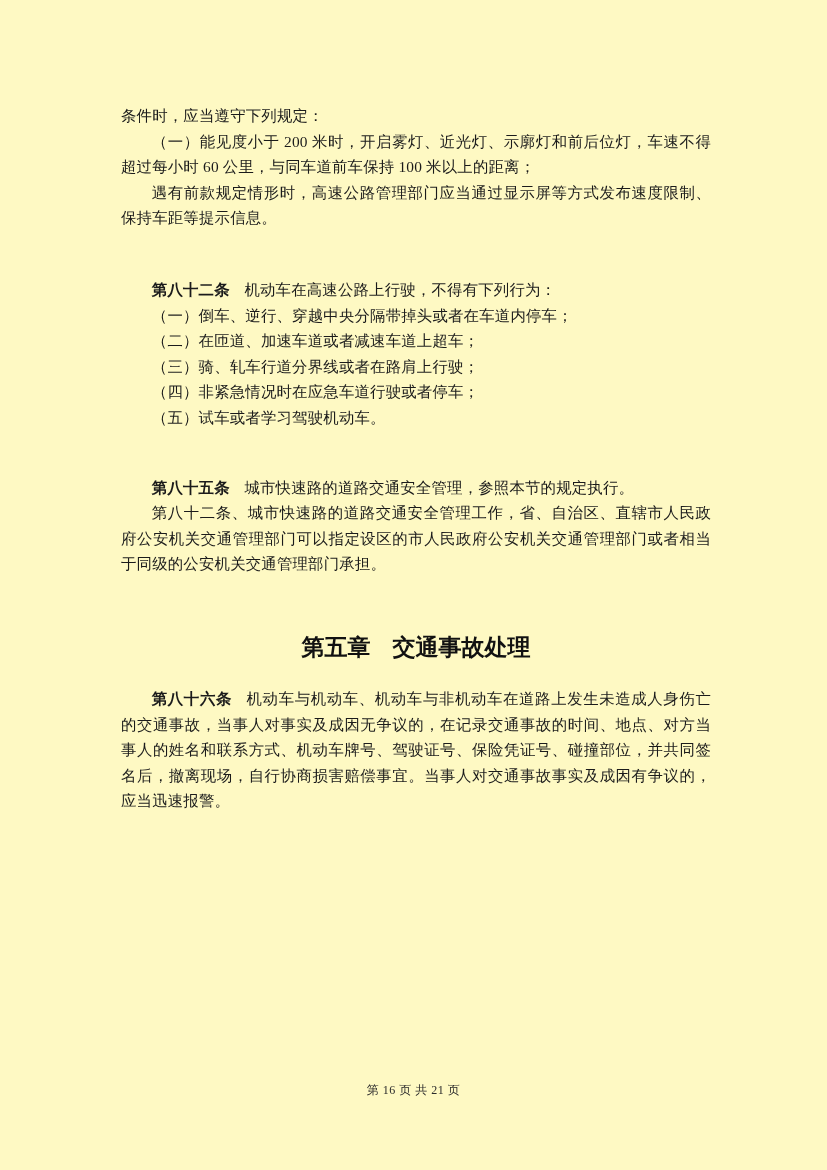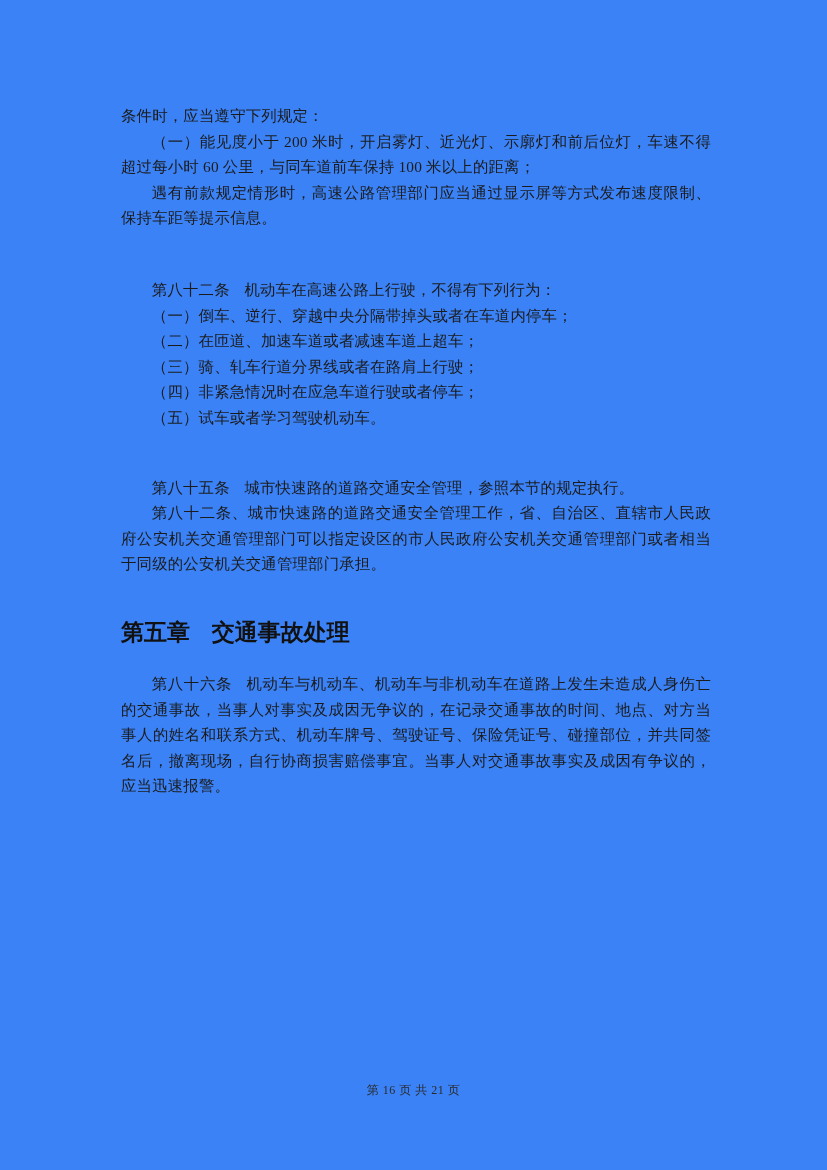--- a/index.html
+++ b/index.html
@@ -4,44 +4,45 @@
 <style>
   html, body {
     margin: 0;
     padding: 0;
     background: #ffffff;
   }
   .page {
     position: relative;
     width: 827px;
     height: 1170px;
-    background: #3b82f6;
+    background: #fef9c3;
     font-family: "Liberation Serif", "DejaVu Serif", serif;
     color: #1b1b1b;
     overflow: hidden;
   }
   .content {
     position: absolute;
     left: 121px;
     top: 103px;
     width: 590px;
   }
   .para {
     margin: 0;
     font-size: 15.4px;
     line-height: 25.6px;
     text-align: justify;
     letter-spacing: 0.2px;
   }
   .indent { text-indent: 2em; }
   .gap-article { margin-top: 46px; }
   .gap-article-sm { margin-top: 44px; }
-  .lead { font-weight: normal; margin-right: 0.95em; }
+  .lead { font-weight: bold; margin-right: 0.95em; }
   .chapter {
-    margin-top: 39px;
+    margin-top: 54px;
+    text-align: center;
     font-family: "Liberation Sans", "DejaVu Sans", sans-serif;
     font-weight: bold;
     font-size: 23px;
     line-height: 33px;
     color: #111111;
   }
   .chapter .chapter-num { margin-right: 0.95em; }
   .after-chapter { margin-top: 22px; }
   .footer {
     position: absolute;

